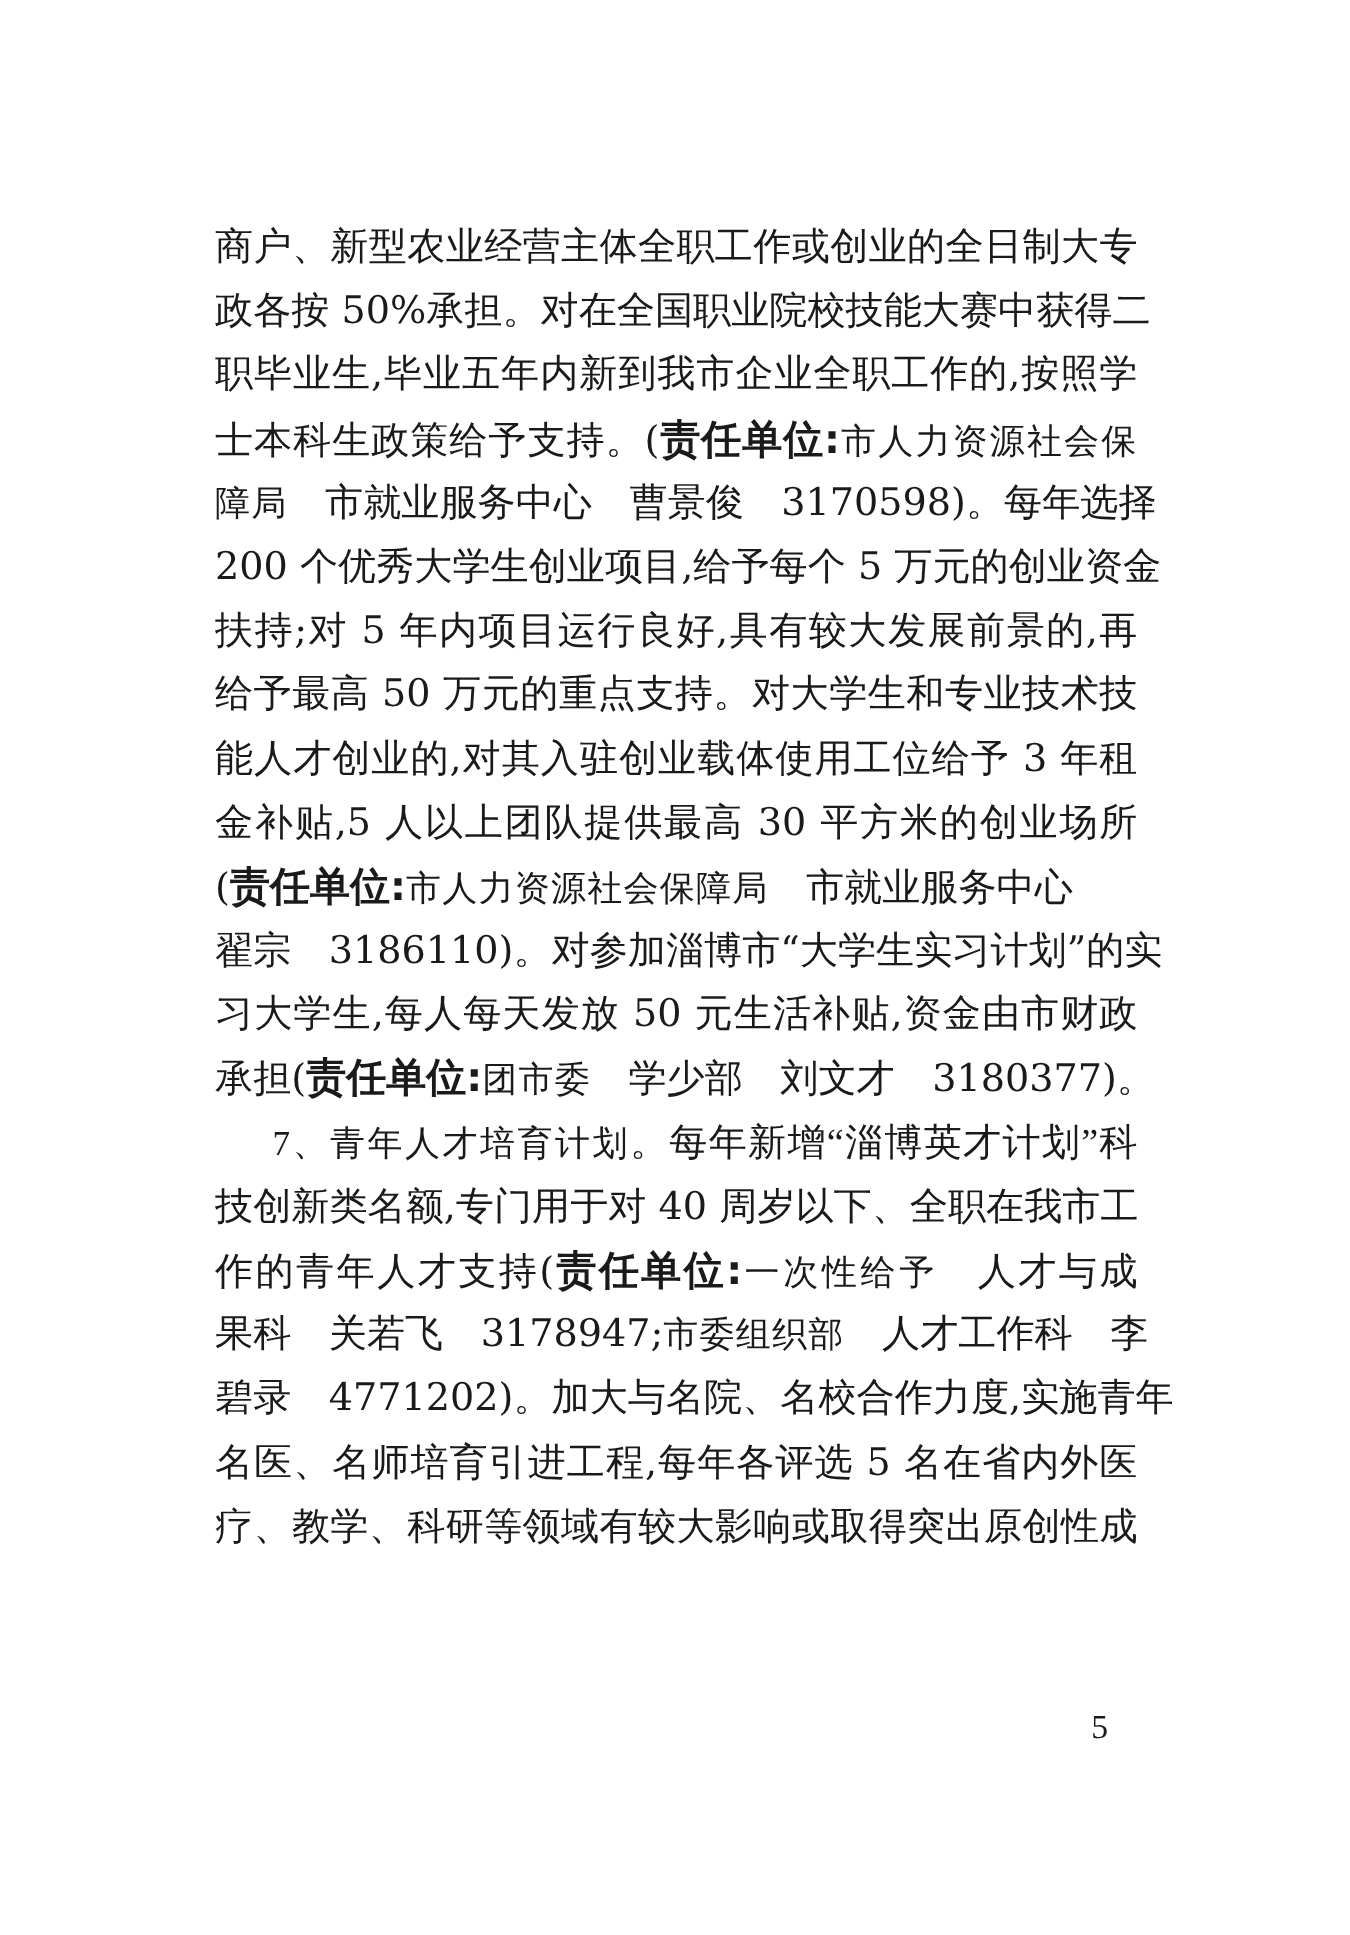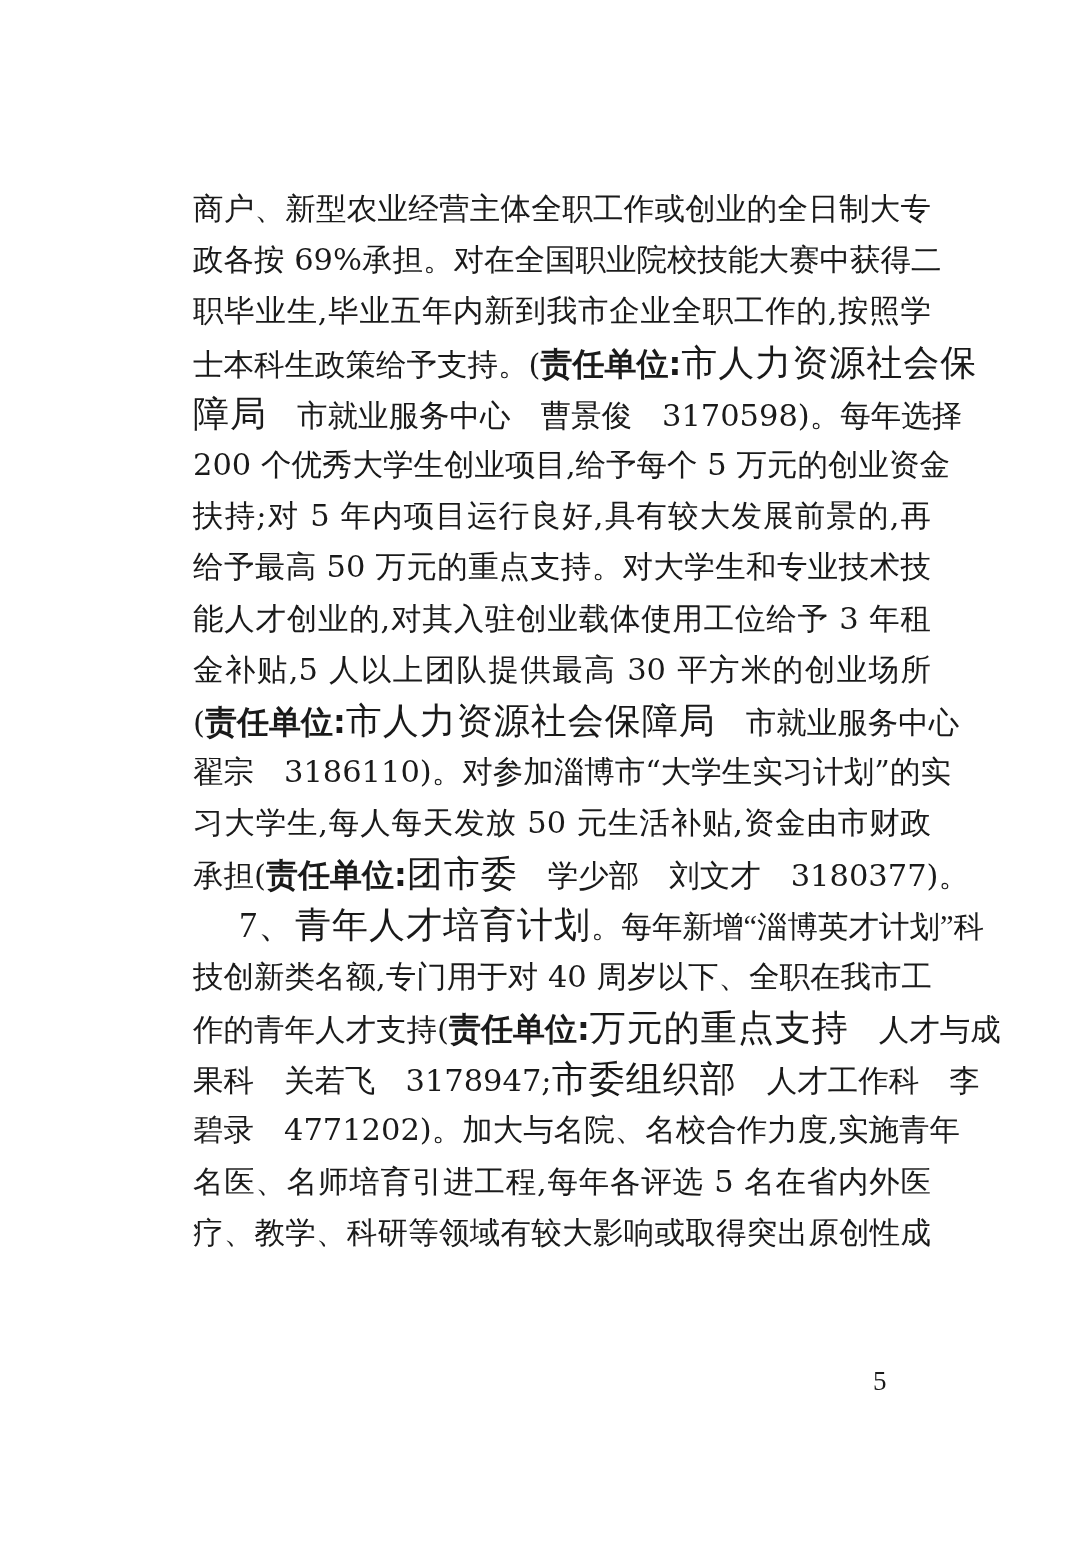--- a/index.html
+++ b/index.html
@@ -2,57 +2,57 @@
 <html><head>
 <meta charset="utf-8">
 <style>
   html, body { margin: 0; padding: 0; background: #ffffff; }
   body { width: 1080px; height: 1548px; position: relative; overflow: hidden; }
   .page {
     position: absolute; left: 0; top: 0; width: 1080px; height: 1548px;
     background: #ffffff; color: #1a1a1a;
     font-family: "DejaVu Serif", "Liberation Serif", serif;
   }
-  .body-text { position: absolute; left: 172px; top: 183px; width: 738px; margin-left: 21px; }
+  .body-text { position: absolute; left: 172px; top: 172px; width: 738px; }
   .line {
     height: 51.2px; line-height: 51.2px; font-size: 30.5px;
     white-space: nowrap; text-align: justify; text-align-last: justify;
     letter-spacing: 0px;
   }
   .line.last { text-align-last: left; }
   .line.indent { padding-left: 46px; font-family: Liberation Serif, serif; }
   .bold { font-family: "DejaVu Sans", "Liberation Sans", sans-serif; font-weight: bold; font-size: 32px; }
-  .kai { font-size: 36px; letter-spacing: 1px; }
+  .kai { font-size: 28px; letter-spacing: 1px; }
   .gap { display: inline-block; width: 30px; }
   .page-number {
     position: absolute; left: 873px; top: 1366px; font-size: 27px;
     font-family: "Liberation Serif", "DejaVu Serif", serif; color: #1a1a1a;
   }
 </style>
 </head>
 <body>
 
 <div class="page">
   <div class="body-text" id="body-text">
       <div class="line"><span class="normal">商户、新型农业经营主体全职工作或创业的全日制大专</span></div>
-      <div class="line"><span class="normal">政各按 69%承担。对在全国职业院校技能大赛中获得二</span></div>
+      <div class="line"><span class="normal">政各按 50%承担。对在全国职业院校技能大赛中获得二</span></div>
       <div class="line"><span class="normal">职毕业生,毕业五年内新到我市企业全职工作的,按照学</span></div>
       <div class="line"><span class="normal">士本科生政策给予支持。(</span><span class="bold">责任单位:</span><span class="kai">市人力资源社会保</span></div>
       <div class="line"><span class="kai">障局</span><span class="gap"></span><span class="normal">市就业服务中心</span><span class="gap"></span><span class="normal">曹景俊</span><span class="gap"></span><span class="normal">3170598)。每年选择</span></div>
       <div class="line"><span class="normal">200 个优秀大学生创业项目,给予每个 5 万元的创业资金</span></div>
       <div class="line"><span class="normal">扶持;对 5 年内项目运行良好,具有较大发展前景的,再</span></div>
       <div class="line"><span class="normal">给予最高 50 万元的重点支持。对大学生和专业技术技</span></div>
       <div class="line"><span class="normal">能人才创业的,对其入驻创业载体使用工位给予 3 年租</span></div>
       <div class="line"><span class="normal">金补贴,5 人以上团队提供最高 30 平方米的创业场所</span></div>
       <div class="line last"><span class="normal">(</span><span class="bold">责任单位:</span><span class="kai">市人力资源社会保障局</span><span class="gap"></span><span class="normal">市就业服务中心</span></div>
       <div class="line"><span class="normal">翟宗</span><span class="gap"></span><span class="normal">3186110)。对参加淄博市“大学生实习计划”的实</span></div>
       <div class="line"><span class="normal">习大学生,每人每天发放 50 元生活补贴,资金由市财政</span></div>
       <div class="line"><span class="normal">承担(</span><span class="bold">责任单位:</span><span class="kai">团市委</span><span class="gap"></span><span class="normal">学少部</span><span class="gap"></span><span class="normal">刘文才</span><span class="gap"></span><span class="normal">3180377)。</span></div>
       <div class="line indent"><span class="kai">7、青年人才培育计划</span><span class="normal">。每年新增“淄博英才计划”科</span></div>
       <div class="line"><span class="normal">技创新类名额,专门用于对 40 周岁以下、全职在我市工</span></div>
-      <div class="line"><span class="normal">作的青年人才支持(</span><span class="bold">责任单位:</span><span class="kai">万元的重点支持</span><span class="gap"></span><span class="normal">人才与成</span></div>
+      <div class="line"><span class="normal">作的青年人才支持(</span><span class="bold">责任单位:</span><span class="kai">一次性给予</span><span class="gap"></span><span class="normal">人才与成</span></div>
       <div class="line"><span class="normal">果科</span><span class="gap"></span><span class="normal">关若飞</span><span class="gap"></span><span class="normal">3178947;</span><span class="kai">市委组织部</span><span class="gap"></span><span class="normal">人才工作科</span><span class="gap"></span><span class="normal">李</span></div>
       <div class="line"><span class="normal">碧录</span><span class="gap"></span><span class="normal">4771202)。加大与名院、名校合作力度,实施青年</span></div>
       <div class="line"><span class="normal">名医、名师培育引进工程,每年各评选 5 名在省内外医</span></div>
       <div class="line"><span class="normal">疗、教学、科研等领域有较大影响或取得突出原创性成</span></div>
     </div>
   <div class="page-number">5</div>
 </div>
 
 </body></html>

